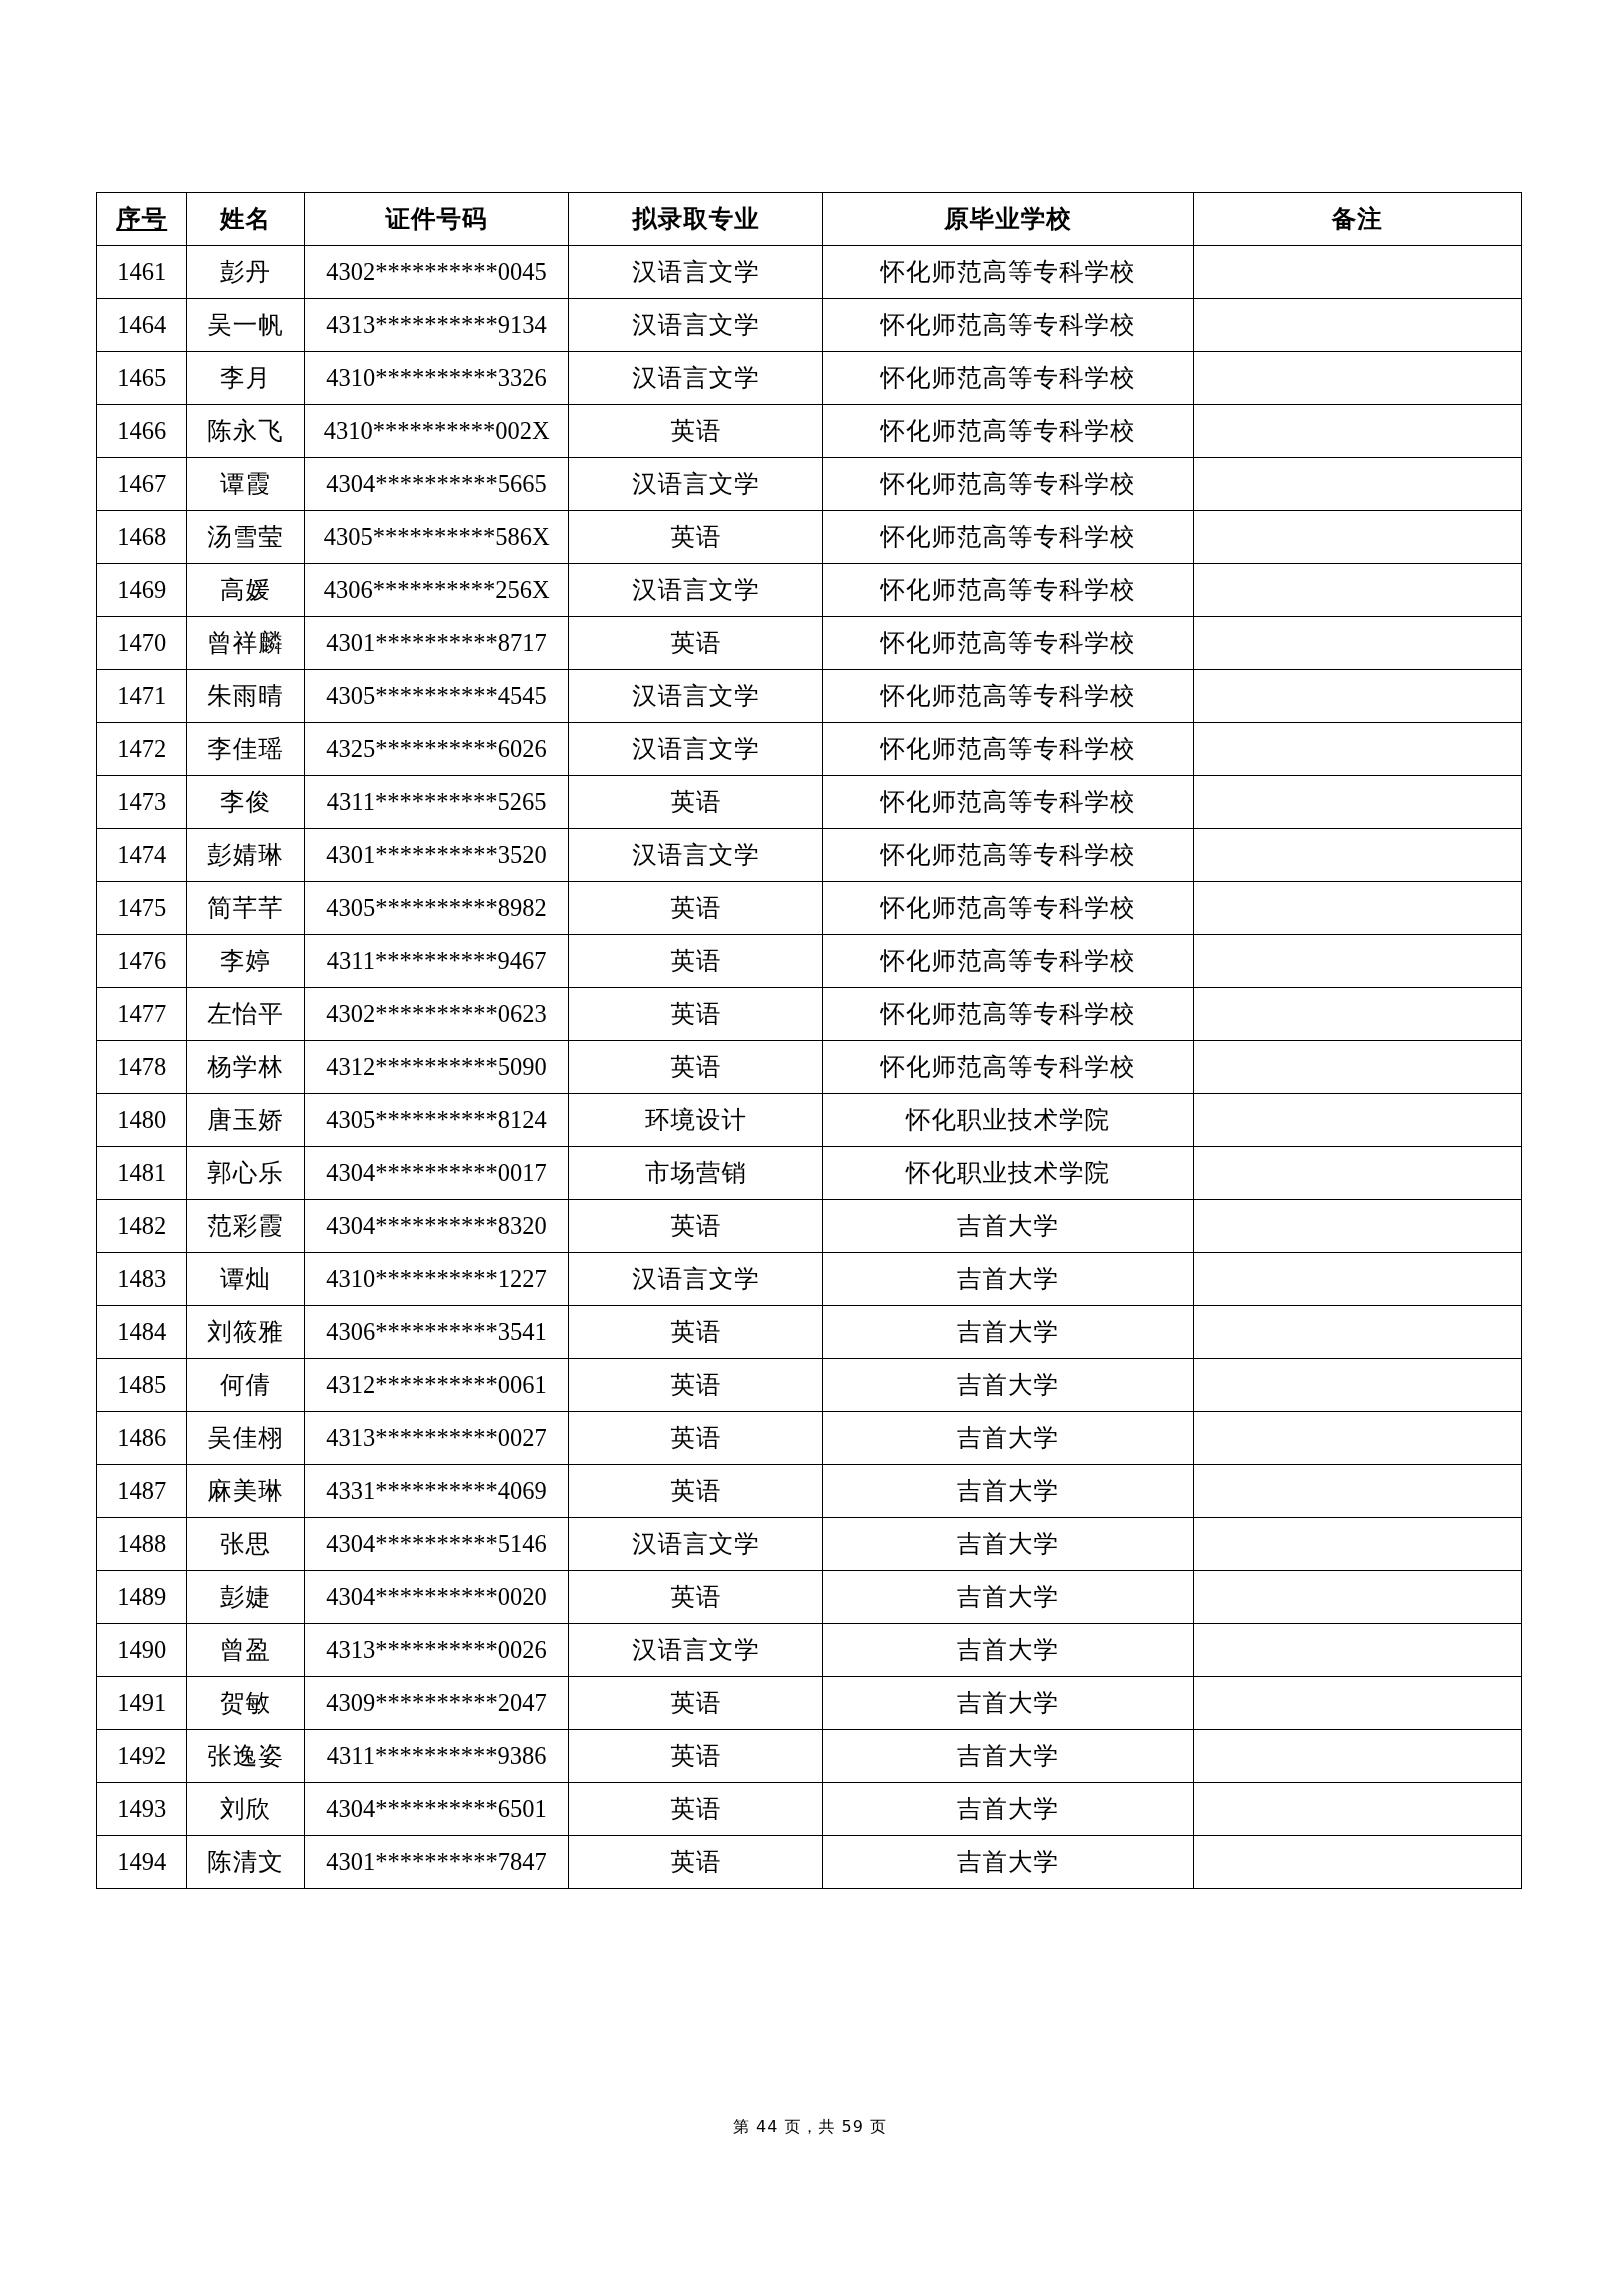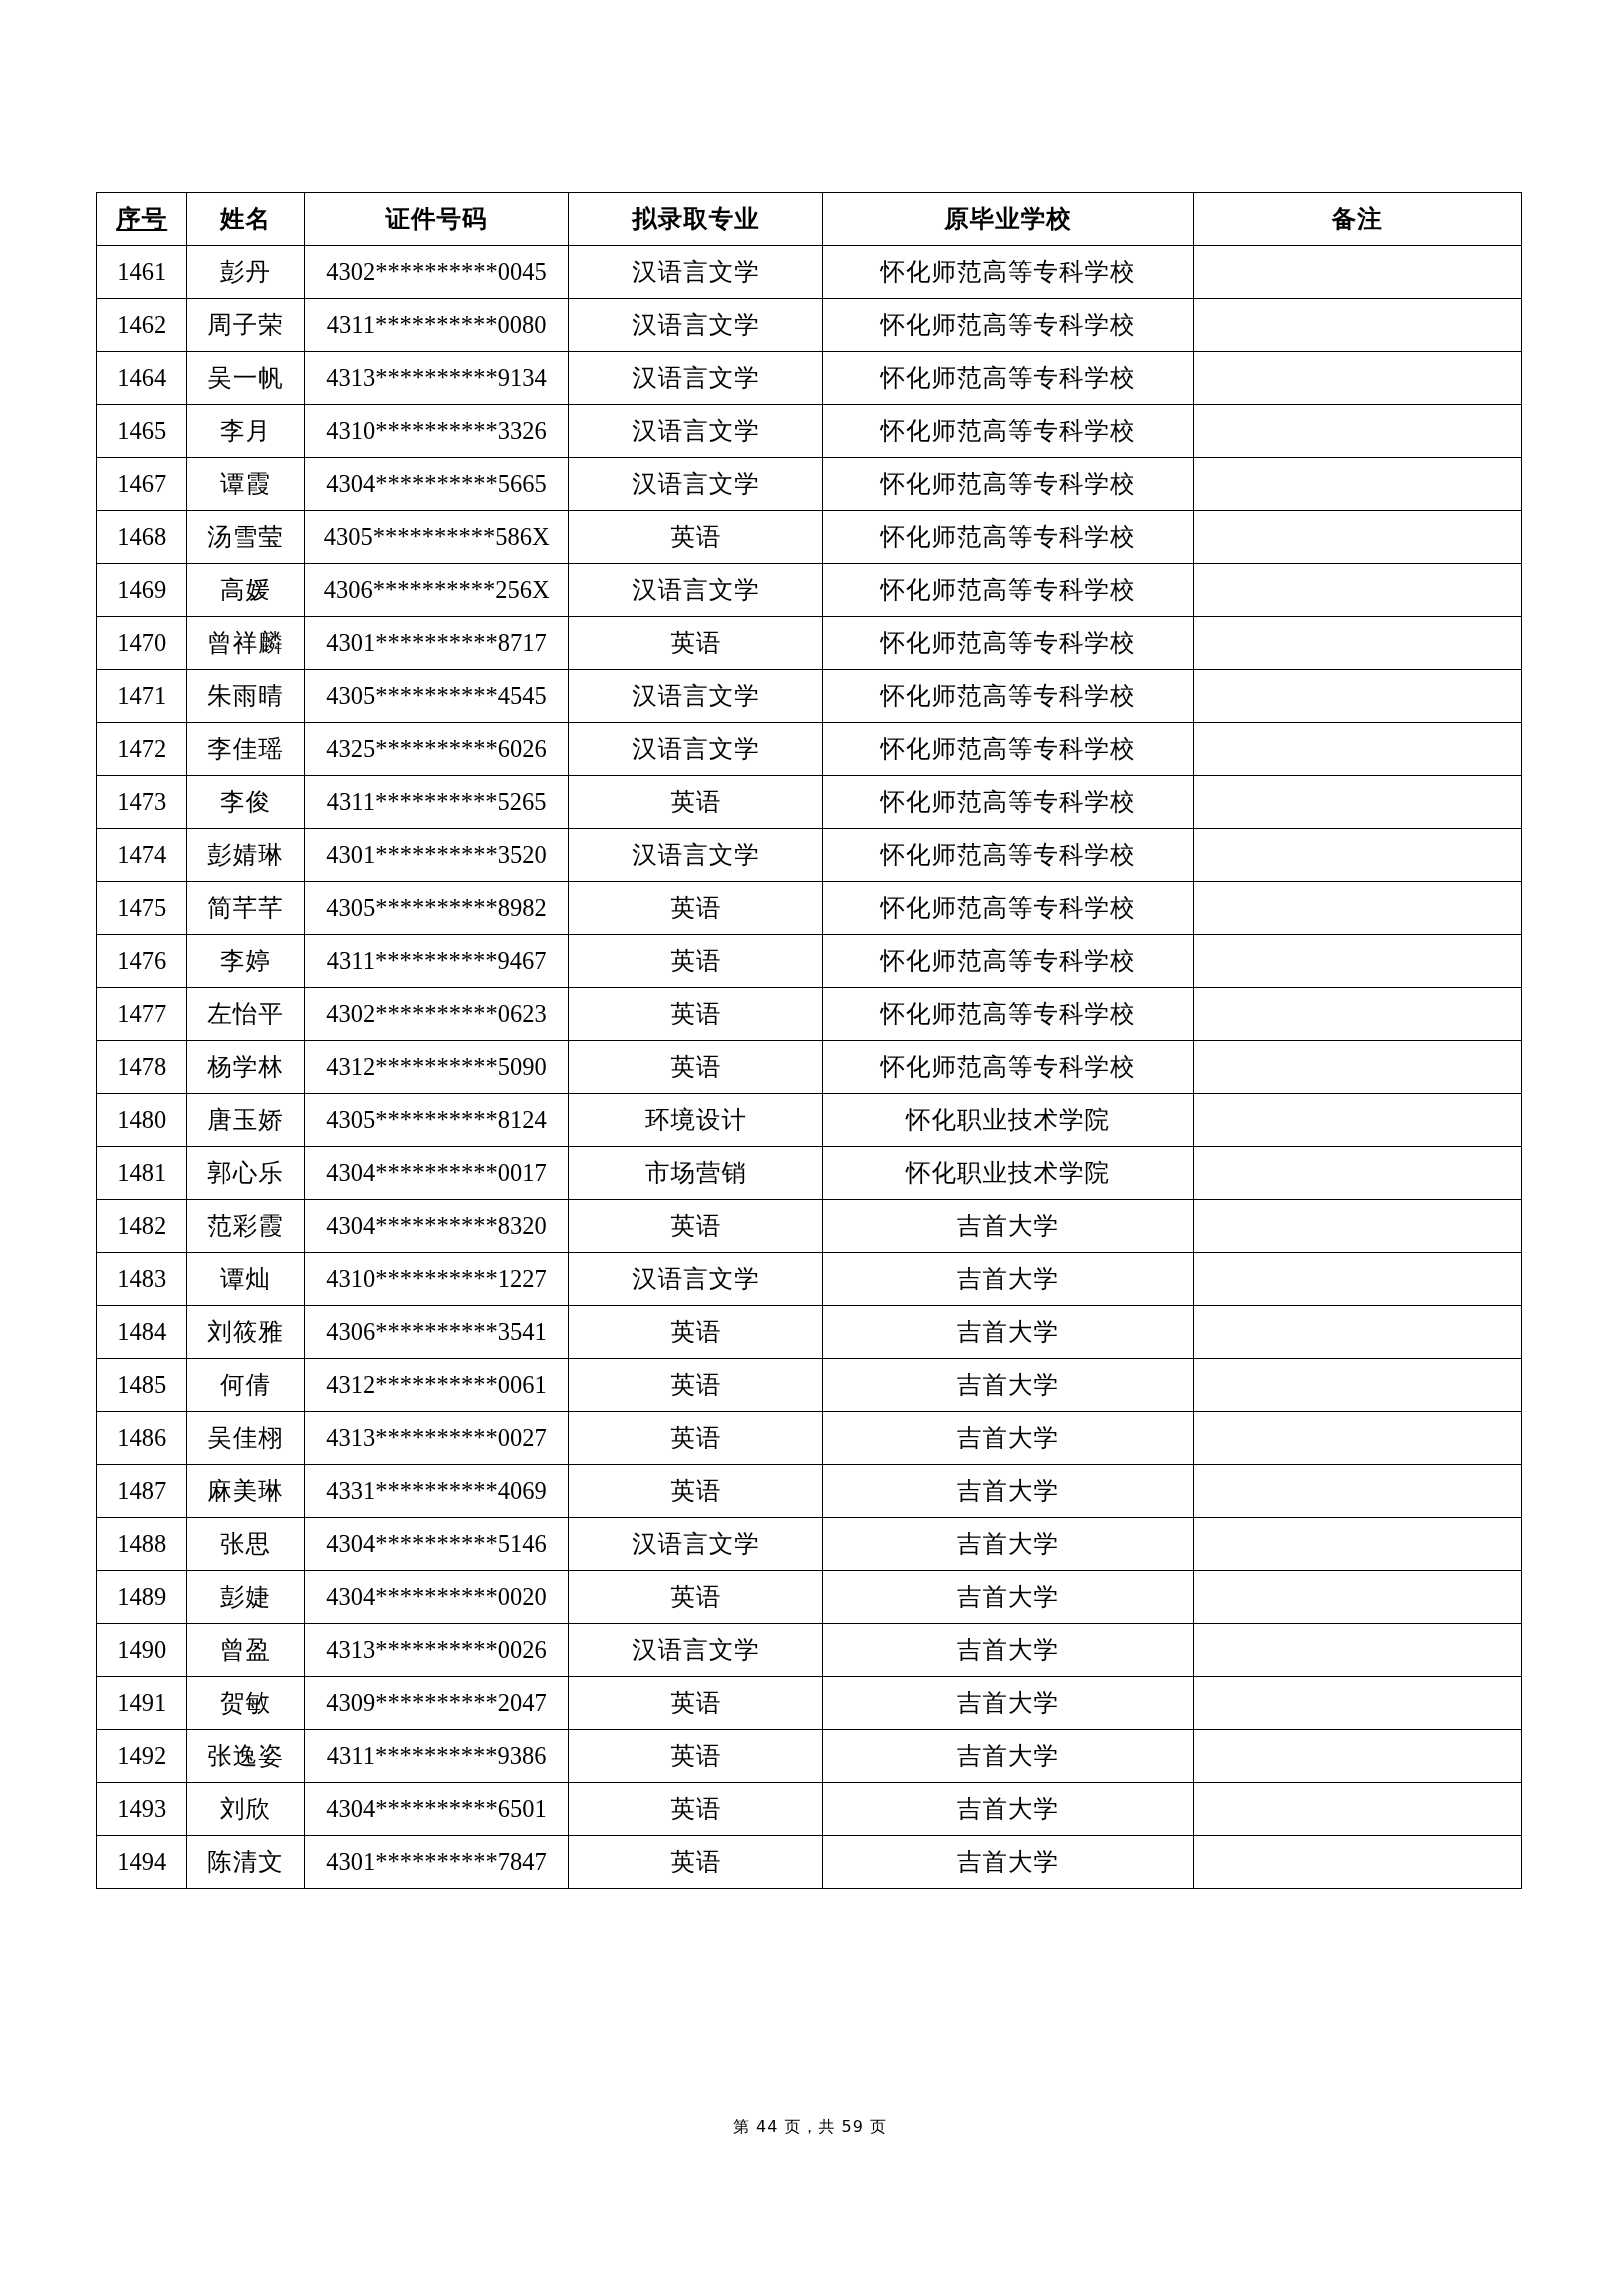--- a/index.html
+++ b/index.html
@@ -96,40 +96,40 @@
       <tbody id="roster-body">
           <tr>
             <td class="c-idx">1461</td>
             <td class="c-name">彭丹</td>
             <td class="c-id">4302**********0045</td>
             <td class="c-major">汉语言文学</td>
             <td class="c-school">怀化师范高等专科学校</td>
             <td class="c-note"></td>
           </tr>
           <tr>
-            <td class="c-idx">1462</td>
-            <td class="c-name">周子荣</td>
-            <td class="c-id">4311**********0080</td>
-            <td class="c-major">汉语言文学</td>
-            <td class="c-school">怀化师范高等专科学校</td>
-            <td class="c-note"></td>
-          </tr>
-          <tr>
             <td class="c-idx">1464</td>
             <td class="c-name">吴一帆</td>
             <td class="c-id">4313**********9134</td>
             <td class="c-major">汉语言文学</td>
             <td class="c-school">怀化师范高等专科学校</td>
             <td class="c-note"></td>
           </tr>
           <tr>
             <td class="c-idx">1465</td>
             <td class="c-name">李月</td>
             <td class="c-id">4310**********3326</td>
             <td class="c-major">汉语言文学</td>
+            <td class="c-school">怀化师范高等专科学校</td>
+            <td class="c-note"></td>
+          </tr>
+          <tr>
+            <td class="c-idx">1466</td>
+            <td class="c-name">陈永飞</td>
+            <td class="c-id">4310**********002X</td>
+            <td class="c-major">英语</td>
             <td class="c-school">怀化师范高等专科学校</td>
             <td class="c-note"></td>
           </tr>
           <tr>
             <td class="c-idx">1467</td>
             <td class="c-name">谭霞</td>
             <td class="c-id">4304**********5665</td>
             <td class="c-major">汉语言文学</td>
             <td class="c-school">怀化师范高等专科学校</td>
             <td class="c-note"></td>

